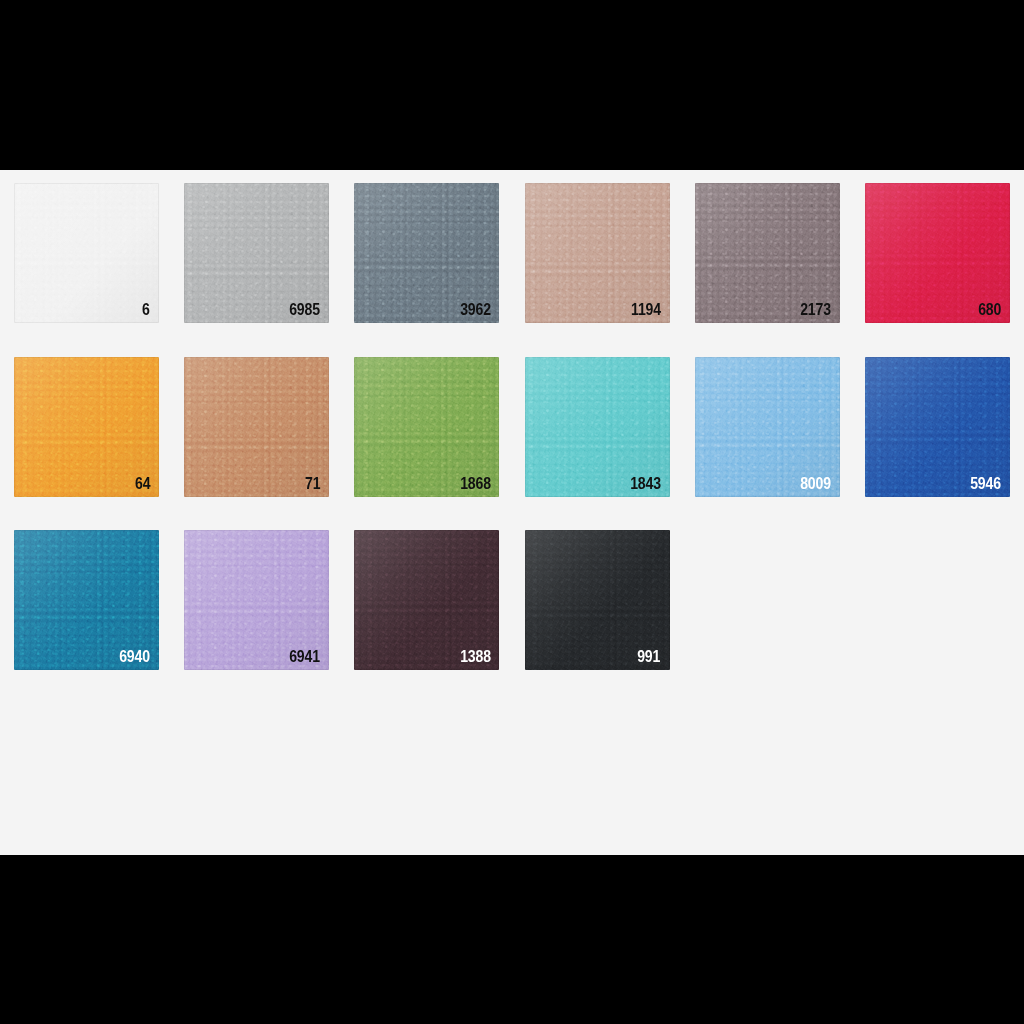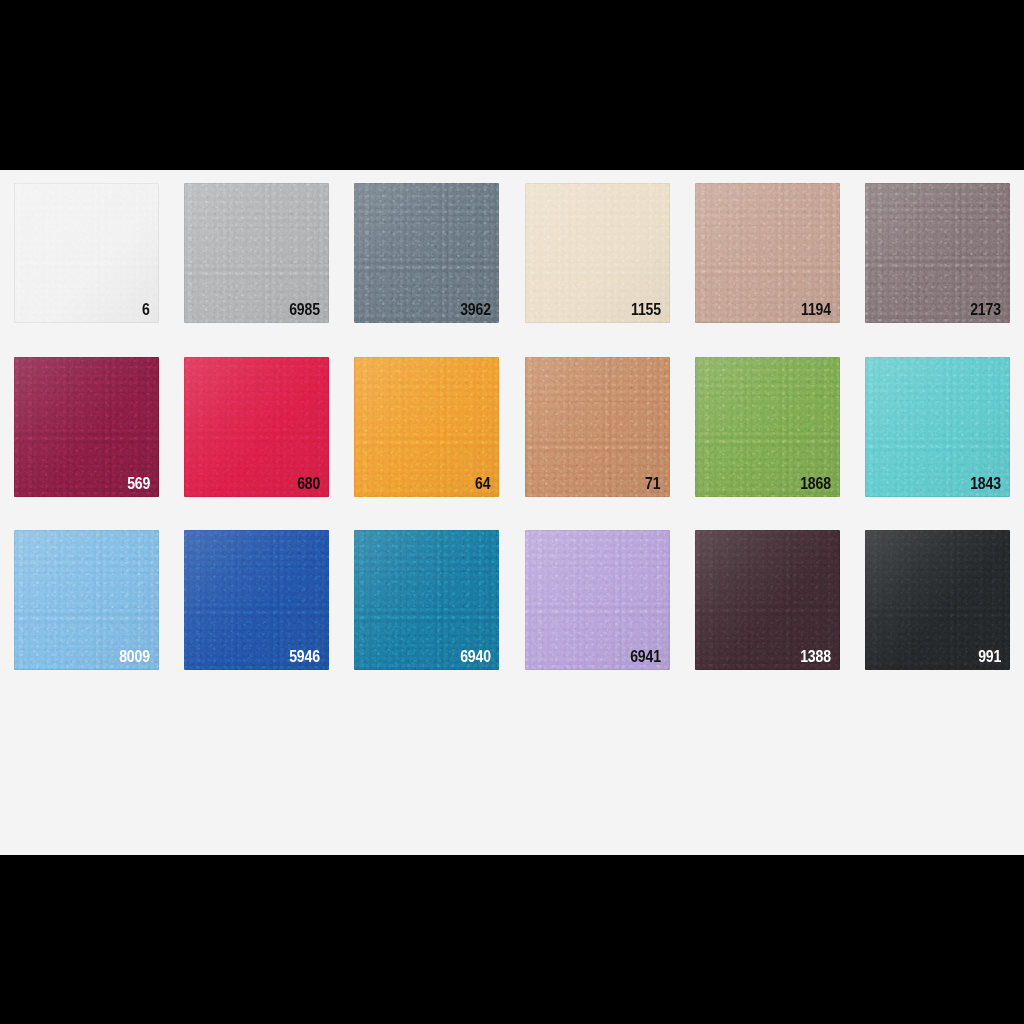--- a/index.html
+++ b/index.html
@@ -201,56 +201,38 @@
         <div class="swatch">
           <div class="fill" style="background: rgb(108, 122, 133);"></div>
           <div class="grain-a" style="background-position: 8px 4px;"></div>
           <div class="grain-b" style="background-position: 11px 6px;"></div>
           <div class="grain-c" style="background-position: 14px 8px;"></div>
           <div class="sheen"></div>
           <div class="edge"></div>
           <div class="swatch-label dark">3962</div>
         </div>
         <div class="swatch">
-          <div class="fill" style="background: rgb(236, 223, 202);"></div>
-          <div class="grain-a" style="background-position: 2px 9px;"></div>
-          <div class="grain-b" style="background-position: 5px 11px;"></div>
-          <div class="grain-c" style="background-position: 8px 13px;"></div>
-          <div class="sheen"></div>
-          <div class="edge"></div>
-          <div class="swatch-label dark">1155</div>
-        </div>
-        <div class="swatch">
           <div class="fill" style="background: rgb(198, 163, 148);"></div>
           <div class="grain-a" style="background-position: 3px 8px;"></div>
           <div class="grain-b" style="background-position: 6px 10px;"></div>
           <div class="grain-c" style="background-position: 9px 12px;"></div>
           <div class="sheen"></div>
           <div class="edge"></div>
           <div class="swatch-label dark">1194</div>
         </div>
         <div class="swatch">
           <div class="fill" style="background: rgb(133, 118, 122);"></div>
           <div class="grain-a" style="background-position: 10px 2px;"></div>
           <div class="grain-b" style="background-position: 13px 4px;"></div>
           <div class="grain-c" style="background-position: 16px 6px;"></div>
           <div class="sheen"></div>
           <div class="edge"></div>
           <div class="swatch-label dark">2173</div>
         </div>
         <div class="swatch">
-          <div class="fill" style="background: rgb(139, 29, 67);"></div>
-          <div class="grain-a" style="background-position: 11px 1px;"></div>
-          <div class="grain-b" style="background-position: 14px 3px;"></div>
-          <div class="grain-c" style="background-position: 17px 5px;"></div>
-          <div class="sheen"></div>
-          <div class="edge"></div>
-          <div class="swatch-label light">569</div>
-        </div>
-        <div class="swatch">
           <div class="fill" style="background: rgb(220, 31, 72);"></div>
           <div class="grain-a" style="background-position: 12px 0px;"></div>
           <div class="grain-b" style="background-position: 15px 2px;"></div>
           <div class="grain-c" style="background-position: 18px 4px;"></div>
           <div class="sheen"></div>
           <div class="edge"></div>
           <div class="swatch-label dark">680</div>
         </div>
         <div class="swatch">
           <div class="fill" style="background: rgb(240, 160, 50);"></div>

